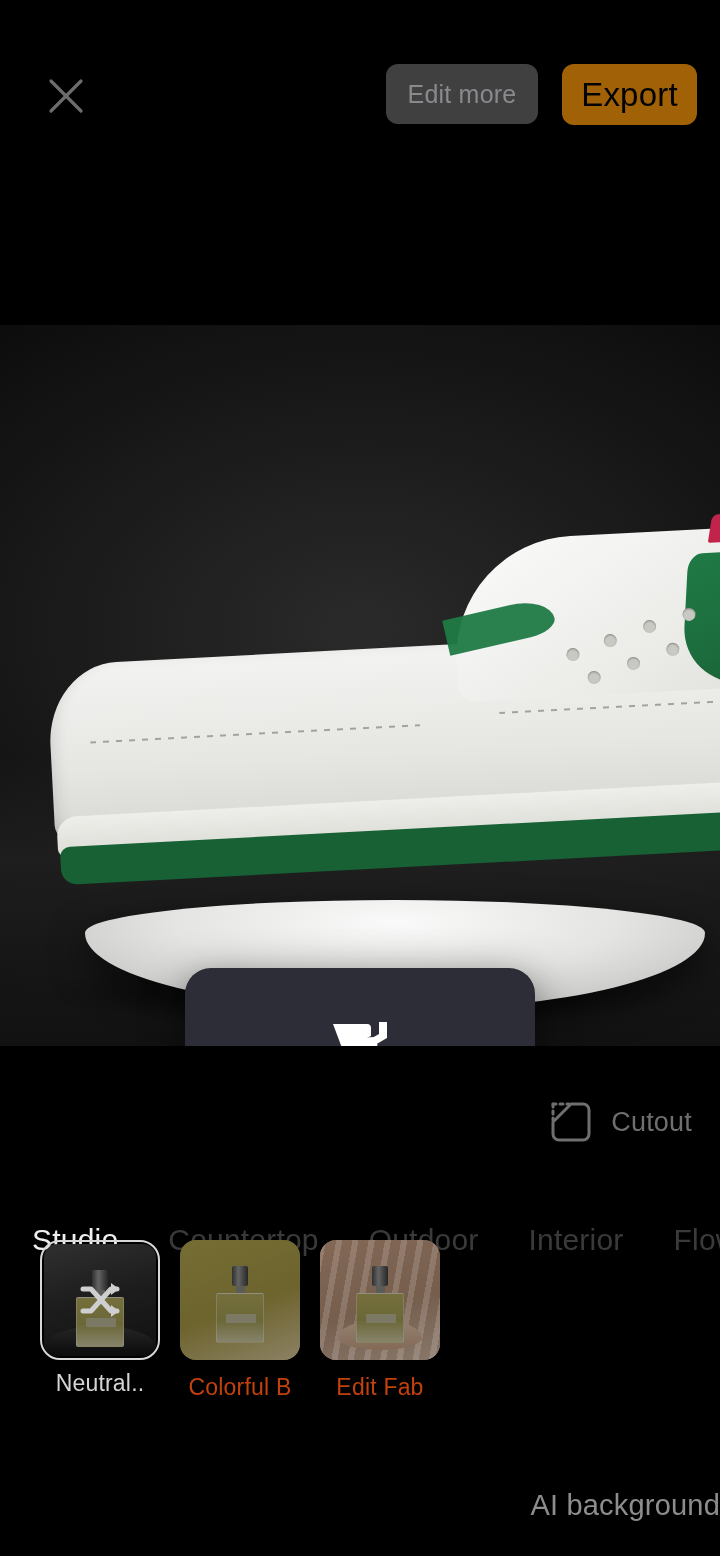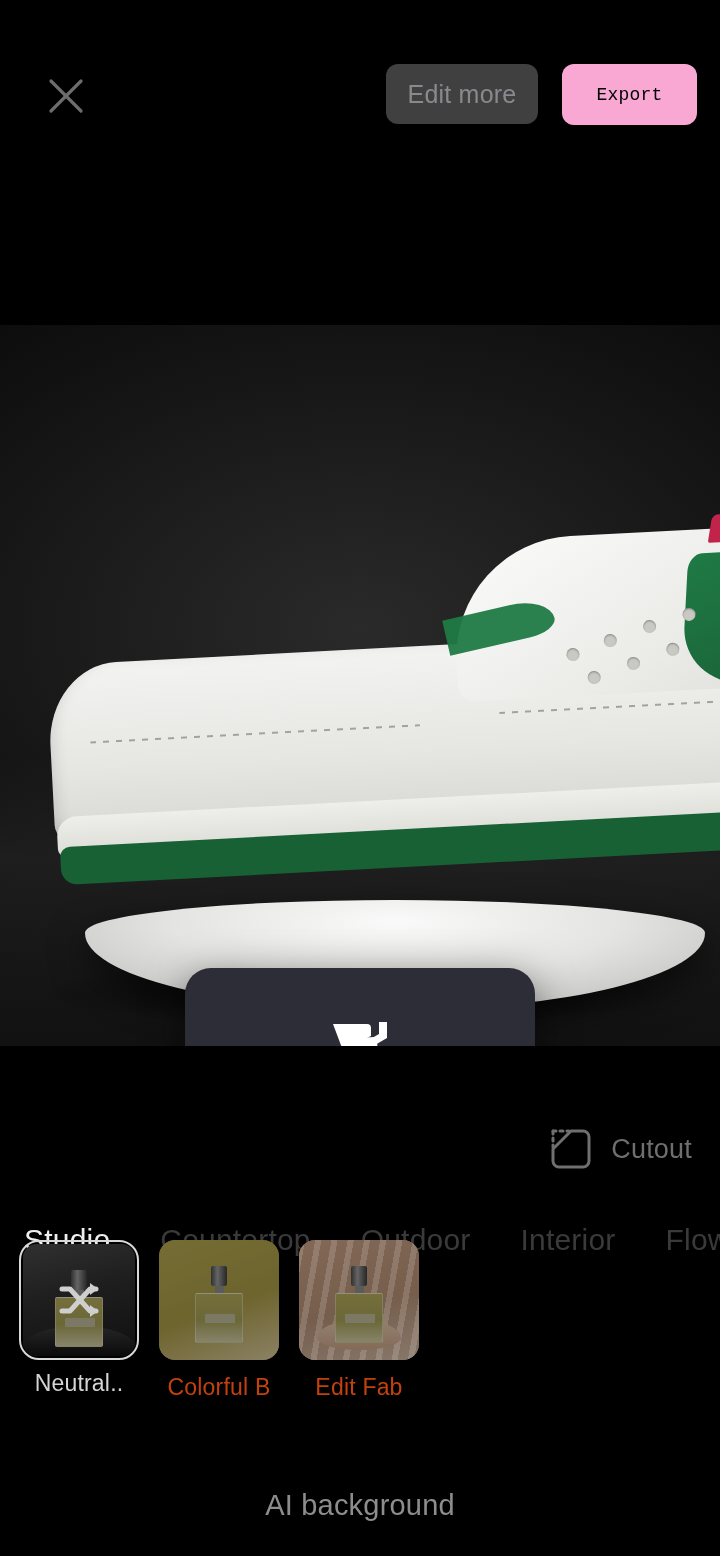--- a/index.html
+++ b/index.html
@@ -52,30 +52,29 @@
     justify-content: center;
     color: #8a8a8e;
     font-size: 25px;
     letter-spacing: .2px;
     cursor: pointer;
   }
   .btn-export {
     position: absolute;
     left: 562px; top: 64px;
     width: 135px; height: 61px;
-    background: #f9a8d4;
+    background: #a16207;
     border-radius: 12px;
     display: flex;
     align-items: center;
     justify-content: center;
     color: #020202;
-    font-size: 18px;
+    font-size: 33px;
     letter-spacing: .2px;
     cursor: pointer;
-    font-family: Liberation Mono, monospace;
   }
 
   
   .canvas {
     position: absolute;
     left: 0; top: 325px;
     width: 720px;
     height: 721px;
     overflow: hidden;
     background: #0c0c0c;
@@ -207,59 +206,58 @@
     height: 510px;
     background: #000000;
   }
   .cutout-row {
     position: absolute;
     right: 28px; top: 54px;
     display: flex;
     align-items: center;
     gap: 18px;
     cursor: pointer;
-    margin-top: 27px;
   }
   .cutout-icon svg { display: block; }
   .cutout-label {
     color: #6f6f6f;
     font-size: 27px;
     letter-spacing: .2px;
   }
 
   .tabs {
     position: absolute;
     left: 0; top: 166px;
     width: 720px;
     height: 56px;
     display: flex;
     align-items: center;
     gap: 50px;
-    padding-left: 24px;
+    padding-left: 32px;
     box-sizing: border-box;
     overflow: hidden;
     white-space: nowrap;
   }
   .tab {
     color: #3a3a3a;
     font-size: 30px;
     letter-spacing: .2px;
     cursor: pointer;
     flex: 0 0 auto;
   }
   .tab.active { color: #efefef; }
 
   .thumbs {
     position: absolute;
     left: 0; top: 1240px;
     width: 720px;
     height: 190px;
     display: flex;
     gap: 20px;
-    padding-left: 19px;
+    padding-left: 40px;
     box-sizing: border-box;
     overflow: hidden;
   }
   .thumb {
     position: relative;
     flex: 0 0 auto;
     width: 120px;
     cursor: pointer;
   }
   .thumb-img {
@@ -376,21 +374,21 @@
     position: absolute;
     left: 50%; top: 50%;
     transform: translate(-50%,-50%);
   }
   .shuffle-badge svg { display: block; }
 
   .ai-bg {
     position: absolute;
     left: 0; top: 1489px;
     width: 720px;
-    text-align: center;
+    text-align: right;
     color: #8d8d8d;
     font-size: 29px;
     letter-spacing: .2px;
     cursor: pointer;
   }
 </style>
 </head>
 <body>
 
 <div class="app">

